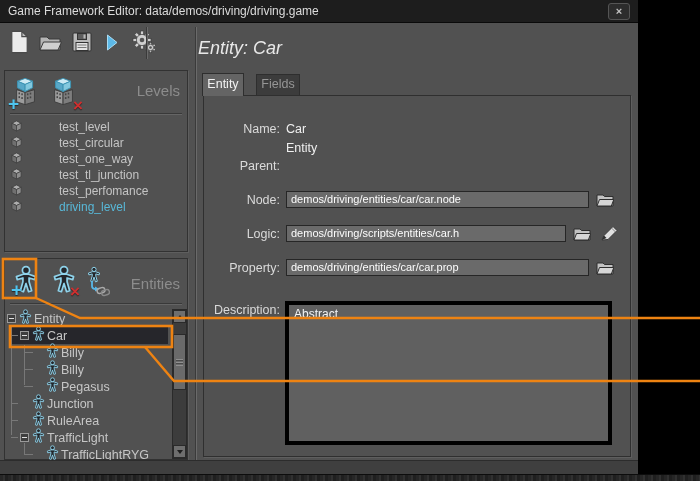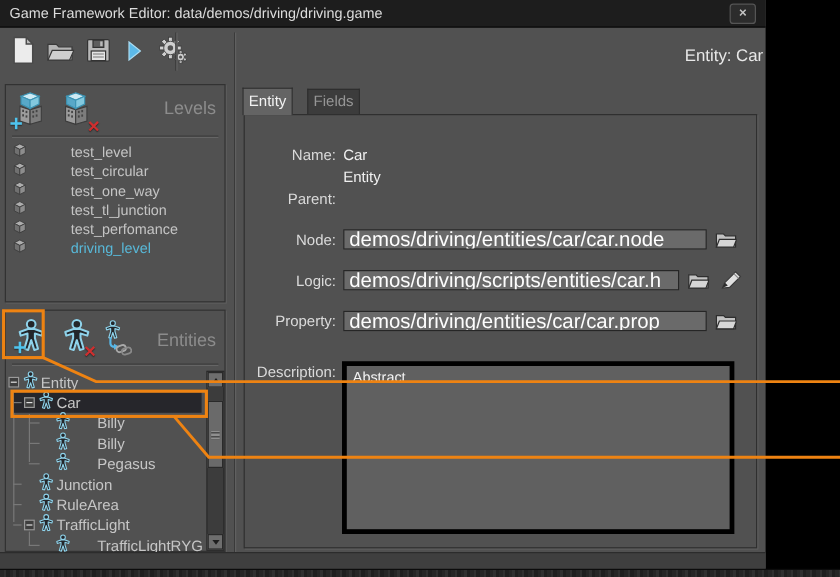--- a/index.html
+++ b/index.html
@@ -13,21 +13,21 @@
   .titlebar .title { position:absolute; left:8px; top:4px; font-size:12px; color:#dcdcdc; white-space:nowrap; }
   .close-btn { position:absolute; right:8px; top:3px; width:22px; height:17px; background:#2c2c2c; border:1px solid #555; border-radius:3px; color:#c4c4c4; font-size:11px; font-weight:bold; text-align:center; line-height:15px; cursor:default; }
 
   
   .main-toolbar { position:absolute; left:10px; top:30px; display:flex; align-items:center; gap:10px; }
   .tbtn { display:inline-flex; align-items:center; justify-content:center; position:relative; cursor:default; }
   .vsep { position:absolute; width:2px; background:#3a3a3a; border-right:1px solid #6a6a6a; }
   .vsep1 { left:146px; top:27px; height:32px; }
   .vsep2 { left:195px; top:27px; height:433px; }
 
-  .entity-header { position:absolute; left:198px; top:38px; width:438px; text-align:right; font-size:14px; color:#e8e8e8; }
+  .entity-header { position:absolute; left:198px; top:38px; width:438px; text-align:left; font-size:18px; color:#e8e8e8;font-style:italic; }
 
   
   .panel { position:absolute; background:#515151; border:1px solid #323232; box-shadow:1px 1px 0 rgba(255,255,255,0.08); }
   .levels-panel { left:4px; top:70px; width:184px; height:182px; }
   .entities-panel { left:4px; top:258px; width:184px; height:202px; }
   .panel-title { position:absolute; right:7px; top:11px; font-size:15px; color:#8c8c8c; }
   .entities-panel .panel-title { top:16px; }
   .panel-sep { position:absolute; left:5px; right:5px; height:0; border-top:1px solid #393939; border-bottom:1px solid #656565; }
   .levels-panel .panel-sep { top:42px; }
   .entities-panel .panel-sep { top:44px; }
@@ -44,21 +44,21 @@
   .level-item { display:flex; align-items:center; height:16px; cursor:default;gap:32px; }
   .level-item svg { margin-right:5px; flex:none; }
   .level-item .lbl { font-size:12px; color:#c4c4c4; white-space:nowrap; }
   .level-item.highlight .lbl { color:#58b8d8; }
 
   
   .tree { position:absolute; left:0; top:51px; width:166px; height:150px; }
   .tree-row { position:relative; display:flex; align-items:center; height:17px; width:163px; cursor:default; }
   .tree-row.d0 { padding-left:2px; }
   .tree-row.d1 { padding-left:15px; }
-  .tree-row.d2 { padding-left:41px;gap:20px; }
+  .tree-row.d2 { padding-left:41px; }
   .tree-row.selected { background:linear-gradient(90deg, rgba(0,0,0,0) 0 7px, #26262b 7px 100%); }
   .tree-row .lbl { font-size:12.5px; color:#c6c6c6; white-space:nowrap; }
   .tree-row svg { flex:none; margin-right:2px; }
   .expander { flex:none; width:9px; height:9px; background:#3e3e3e; border:1px solid #9a9a9a; margin-right:3px; position:relative; z-index:2; }
   .expander i { position:absolute; left:1px; top:3px; width:5px; height:1px; background:#e0e0e0; }
   .exp-spacer { flex:none; width:12px; }
   .stub { position:absolute; top:8px; height:1px; background:#787878; }
   .d1 > .stub { left:6px; width:7px; }
   .d2 > .stub { left:19px; width:9px; }
   .guide { position:absolute; width:1px; background:#787878; }
@@ -82,21 +82,21 @@
   .groupbox { position:absolute; left:203px; top:95px; width:428px; height:362px; border:1px solid #2f2f2f; box-shadow:1px 1px 0 rgba(255,255,255,0.08); }
 
   .form-label { position:absolute; left:206px; width:74px; text-align:right; font-size:12.5px; color:#dadada; }
   .form-value { position:absolute; left:286px; font-size:12.5px; color:#f0f0f0; }
   .lbl-name { top:122px; } .val-name { top:122px; }
   .lbl-parent { top:159px;text-align:right; } .val-parent { top:141px; }
 
   .file-fields { position:absolute; left:206px; top:191px; width:425px; }
   .file-row { display:flex; align-items:center; height:17px; margin-bottom:17px; }
   .file-row .flabel { width:74px; text-align:right; font-size:12.5px; color:#dadada; margin-right:6px; flex:none; }
-  .path-input { width:303px; height:17px; background:#6a6a6a; border:1px solid #262626; color:#fdfdfd; font-size:17px; line-height:15px; padding:0 4px; white-space:nowrap; overflow:hidden; flex:none; }
+  .path-input { width:303px; height:17px; background:#6a6a6a; border:1px solid #262626; color:#fdfdfd; font-size:11px; line-height:15px; padding:0 4px; white-space:nowrap; overflow:hidden; flex:none; }
   .file-row.has-edit .path-input { width:280px; }
   .fbtn { display:inline-flex; margin-left:7px; cursor:default; }
   .file-row.has-edit .fbtn.edit { margin-left:9px; }
 
   .lbl-desc { position:absolute; left:203px; top:303px; width:77px; text-align:right; font-size:12.5px; color:#dadada; }
   .desc-box { position:absolute; left:285px; top:301px; width:327px; height:144px; background:#606060; border:4px solid #000000; color:#f4f4f4; font-size:12px; padding:2px 5px; }
 
   
   .win-footer { position:absolute; left:0; top:460px; width:638px; height:14px; background:#3f3f3f; border-top:1px solid #2c2c2c; }
   .bottom-strip { position:absolute; left:0; top:474px; width:700px; height:7px;

